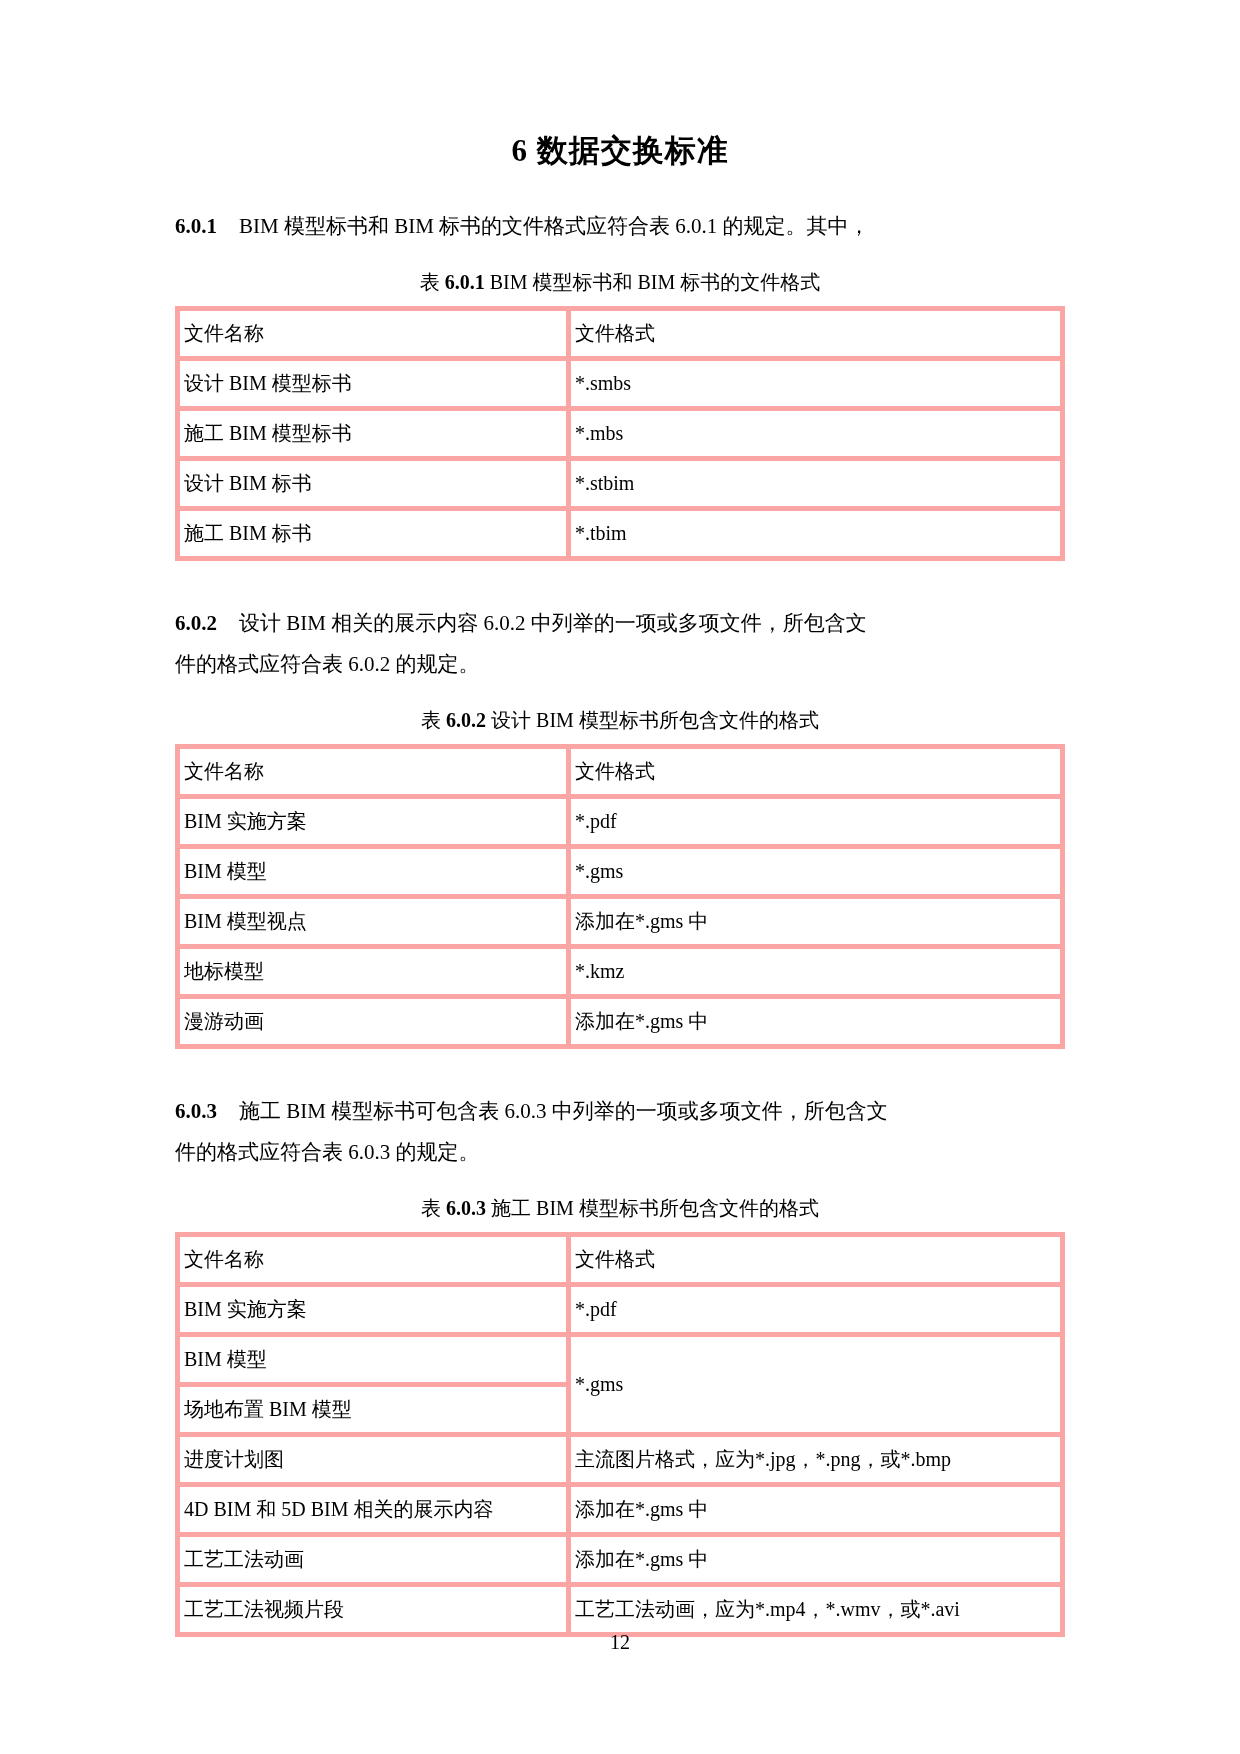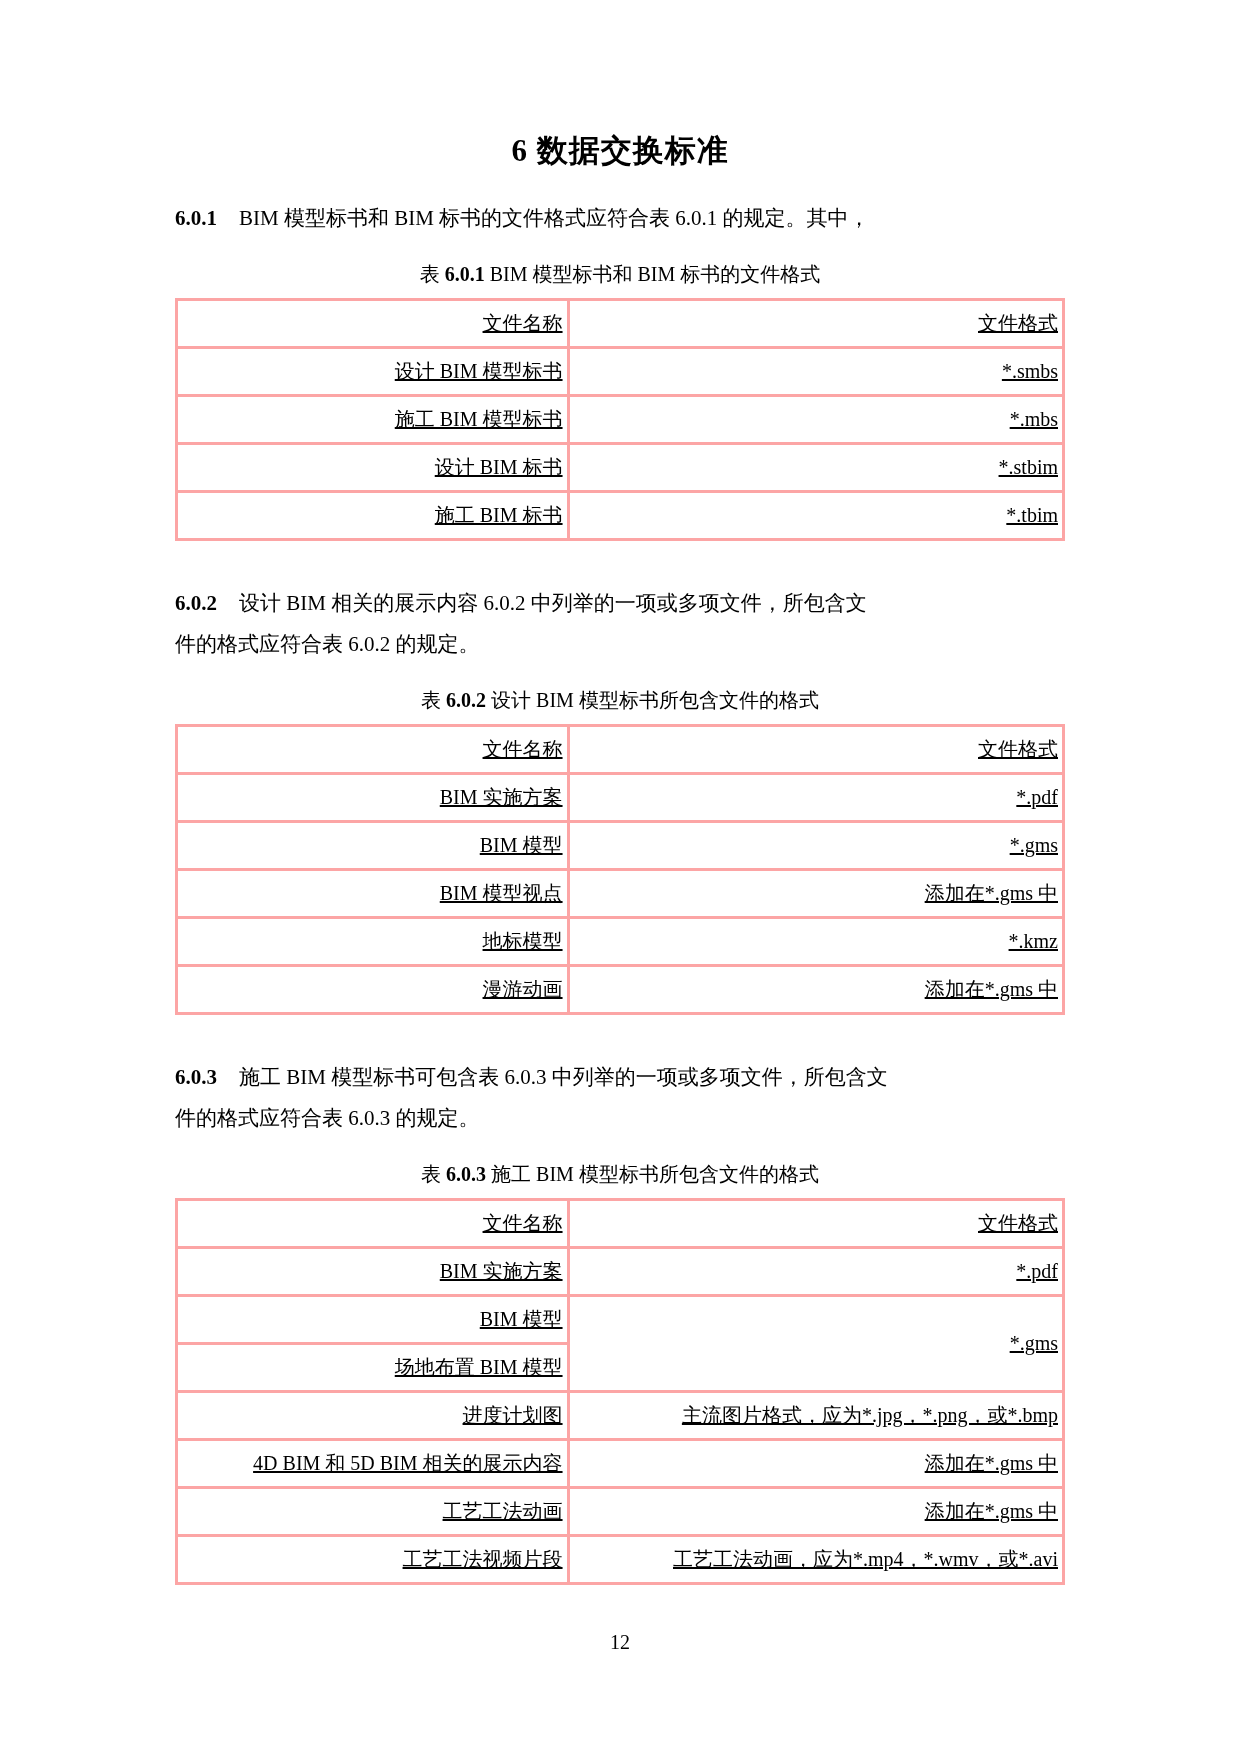--- a/index.html
+++ b/index.html
@@ -18,21 +18,21 @@
     box-sizing: border-box;
     width: 1240px;
     height: 1754px;
     padding: 130px 175px 60px 175px;
     position: relative;
   }
   h1.doc-title {
     font-size: 31px;
     font-weight: bold;
     text-align: center;
-    margin: 0 0 26px 0;
+    margin: 0 0 34px 0;
     letter-spacing: 1px;
   }
   .para {
     font-size: 21px;
     line-height: 1.95;
     margin: 0 0 10px 0;
     text-align: justify;
   }
   .para .num {
     font-weight: bold;
@@ -46,26 +46,25 @@
   .table-caption .cap-num {
     font-weight: bold;
   }
   table.doc-table {
     border-collapse: collapse;
     width: 100%;
     margin: 0 0 8px 0;
     table-layout: fixed;
   }
   table.doc-table td {
-    border: 3px solid #fca5a5;
-    text-align: right;
+    border: 5px solid #fca5a5;
+    text-align: left;
     font-size: 20px;
     padding: 9px 4px;
     line-height: 1.35;
-    text-decoration: underline;
   }
   table.doc-table td.col1 { width: 44%; }
   table.doc-table td.col2 { width: 56%; }
   .t3 td.col1 { width: 38%; }
   .t3 td.col2 { width: 62%; }
   .spacer-34 { height: 34px; }
   .page-number {
     position: absolute;
     bottom: 100px;
     left: 0;

